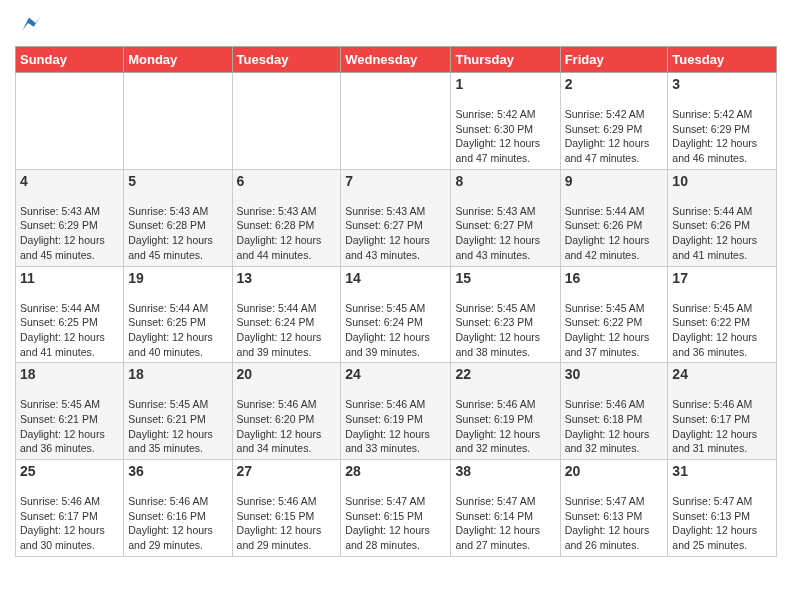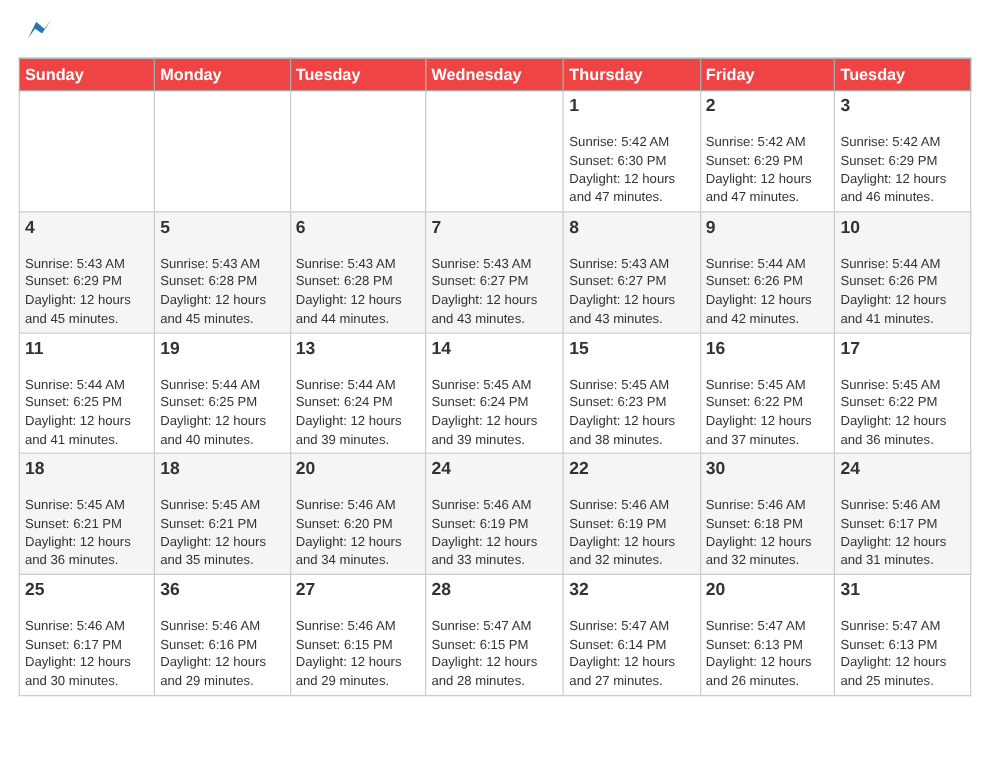--- a/index.html
+++ b/index.html
@@ -239,21 +239,21 @@
         </td>
         <td>
           <span class="cell-day">27</span>
           <div class="cell-detail">Sunrise: 5:46 AM<br>Sunset: 6:15 PM<br>Daylight: 12 hours and 29 minutes.</div>
         </td>
         <td>
           <span class="cell-day">28</span>
           <div class="cell-detail">Sunrise: 5:47 AM<br>Sunset: 6:15 PM<br>Daylight: 12 hours and 28 minutes.</div>
         </td>
         <td>
-          <span class="cell-day">32</span>
+          <span class="cell-day">38</span>
           <div class="cell-detail">Sunrise: 5:47 AM<br>Sunset: 6:14 PM<br>Daylight: 12 hours and 27 minutes.</div>
         </td>
         <td>
           <span class="cell-day">20</span>
           <div class="cell-detail">Sunrise: 5:47 AM<br>Sunset: 6:13 PM<br>Daylight: 12 hours and 26 minutes.</div>
         </td>
         <td>
           <span class="cell-day">31</span>
           <div class="cell-detail">Sunrise: 5:47 AM<br>Sunset: 6:13 PM<br>Daylight: 12 hours and 25 minutes.</div>
         </td>

